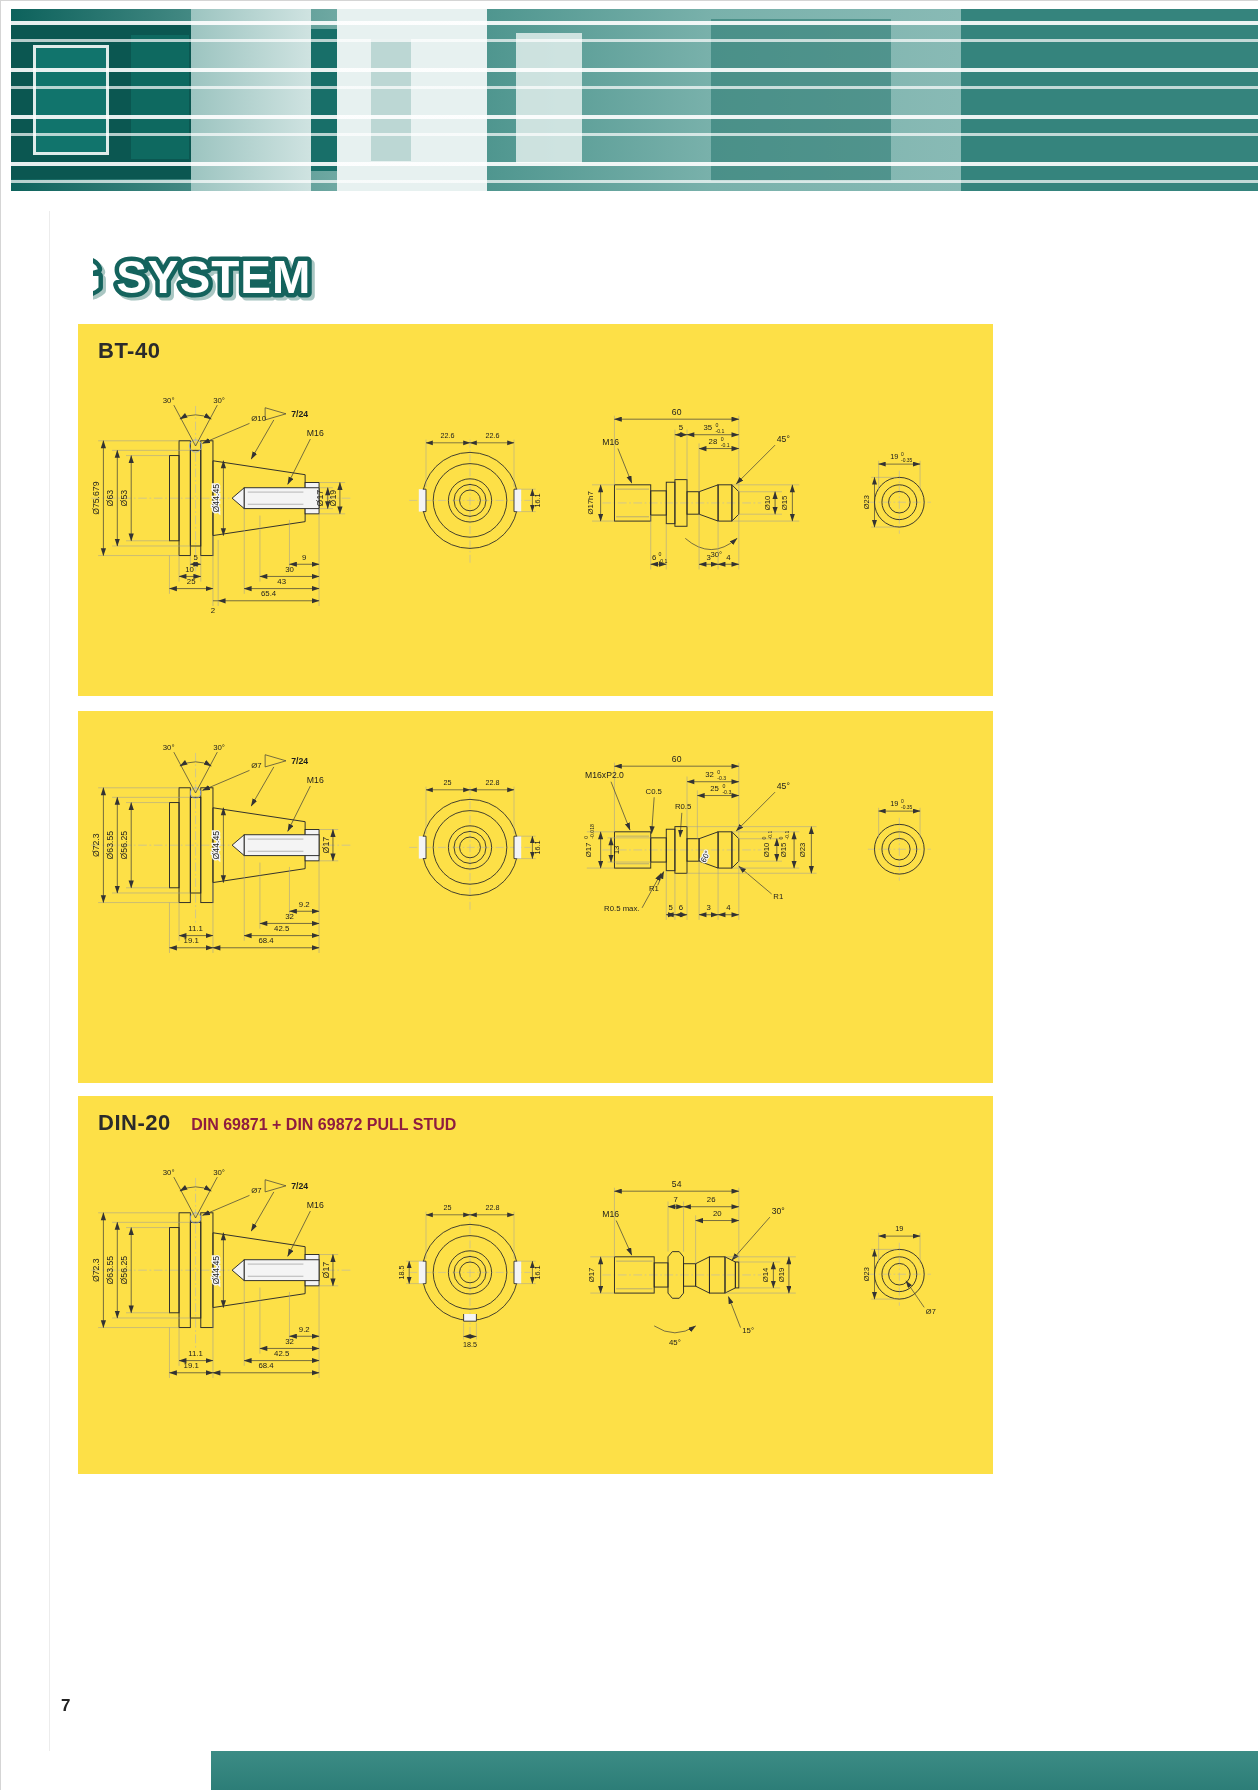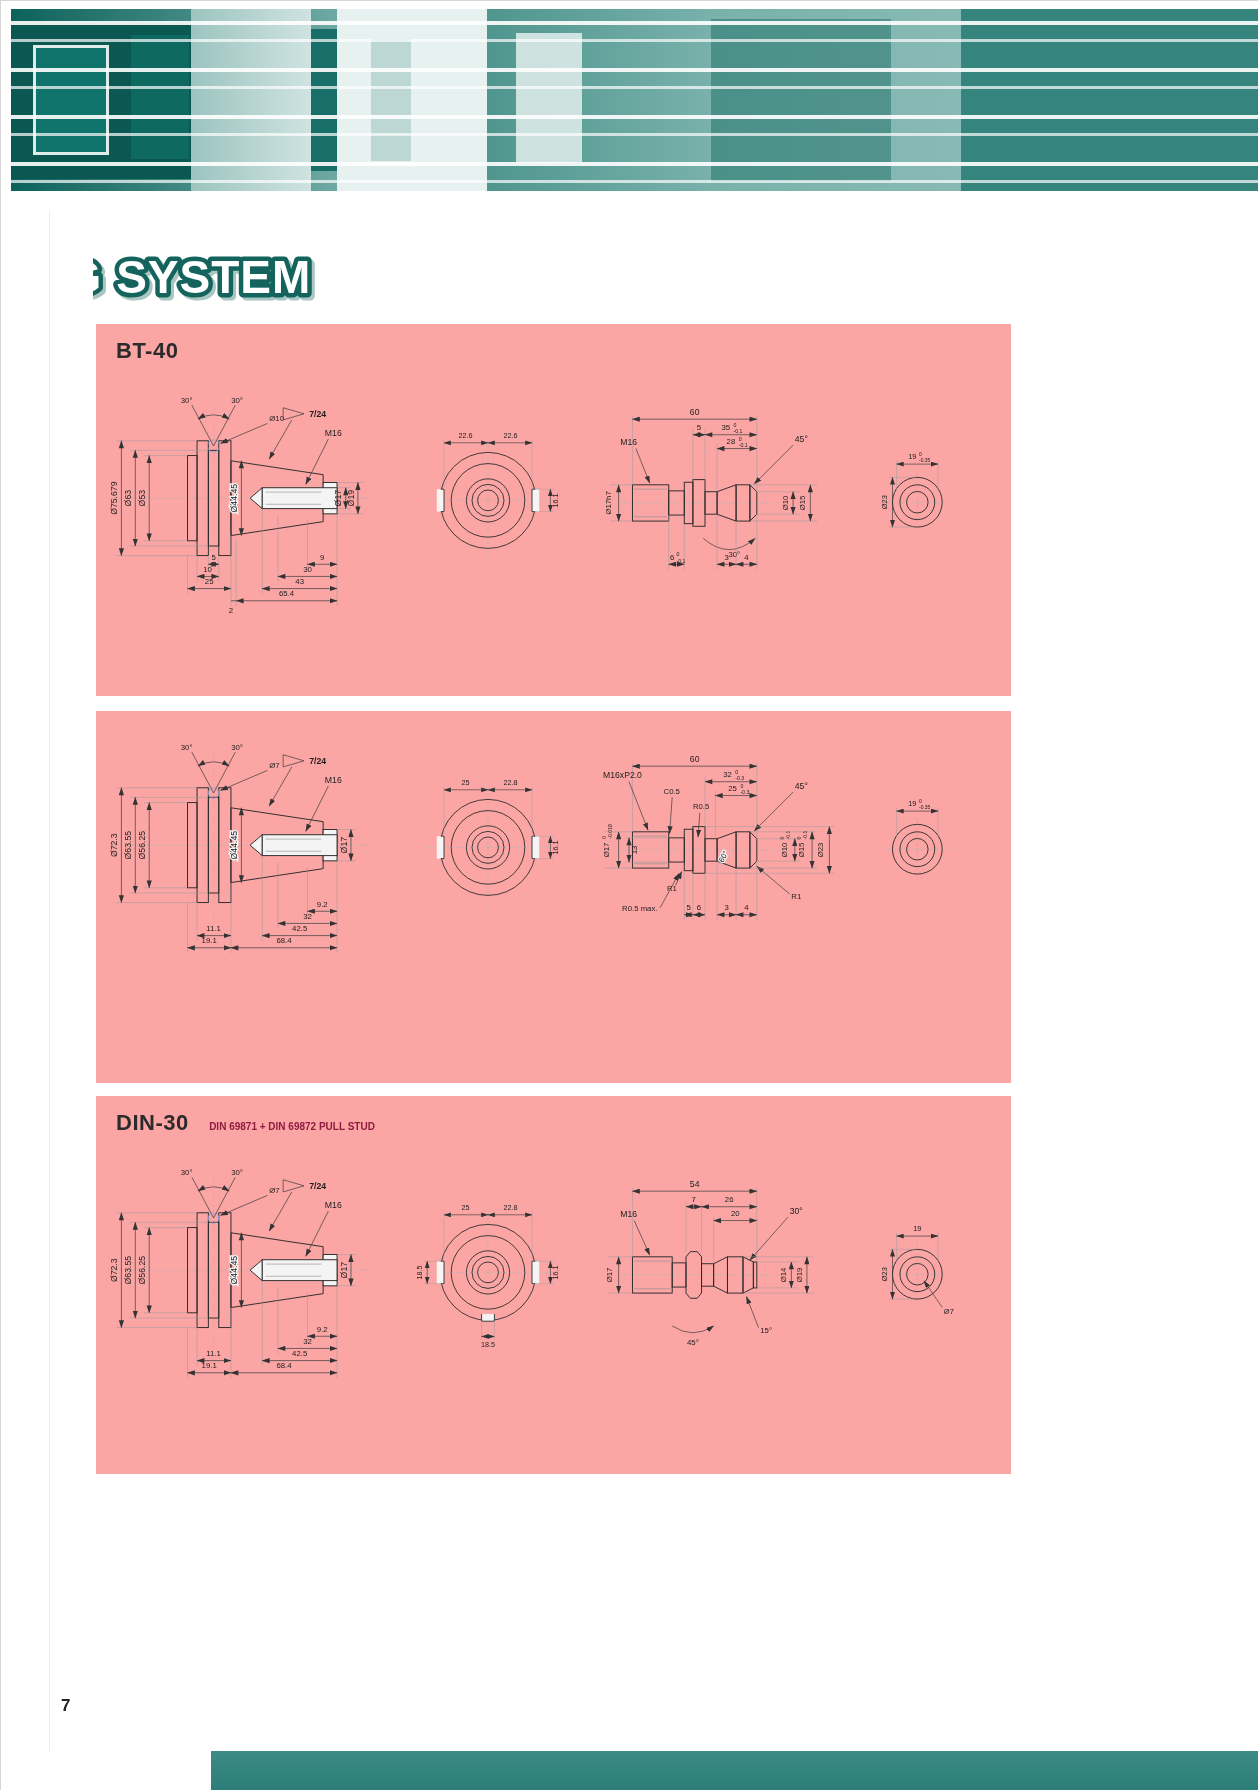--- a/index.html
+++ b/index.html
@@ -12,24 +12,24 @@
   .stripes{position:absolute;inset:0;background:
      repeating-linear-gradient(180deg, rgba(255,255,255,0) 0 12px, rgba(255,255,255,.9) 12px 16px,
        rgba(255,255,255,0) 16px 30px, rgba(255,255,255,.7) 30px 33px, rgba(255,255,255,0) 33px 47px);}
   
   .title-wrap{position:absolute;left:92px;top:248px;}
   .title{font-size:46px;font-weight:bold;fill:#fff;stroke:#14635d;stroke-width:9px;
      paint-order:stroke;stroke-linejoin:round;letter-spacing:1px;}
   .title-sh{font-size:46px;font-weight:bold;fill:none;stroke:#a9c6c2;stroke-width:9px;
      paint-order:stroke;stroke-linejoin:round;letter-spacing:1px;}
   
-  .panel{position:absolute;left:95px;width:915px;background:#fca5a5;padding:0;}
+  .panel{position:absolute;left:77px;width:915px;background:#fde047;padding:0;}
   .panel-head{padding:14px 20px 0 20px;}
   .panel-head h2{display:inline;font-size:22px;margin:0;color:#2b2b2b;letter-spacing:.5px;}
-  .panel-head .sub{color:#8e1c40;font-weight:bold;font-size:10px;margin-left:16px;margin-top:8px;}
+  .panel-head .sub{color:#8e1c40;font-weight:bold;font-size:16px;margin-left:16px;margin-top:8px;}
   .dwg-row{display:flex;align-items:center;gap:4px;padding:2px 8px 6px 8px;}
   
   svg{font-family:"Liberation Sans",sans-serif;}
   svg text{fill:#1d1d1d;text-anchor:middle;}
   .t{font-size:10px;}  .ts{font-size:9px;}  .tt{font-size:6px;text-anchor:start;}
   .ta{text-anchor:start;}  .b{font-weight:bold;}
   .halo{paint-order:stroke;stroke:#f4f4f4;stroke-width:3px;}
   .ln{stroke:#2a2a2a;stroke-width:1.1;fill:none;}
   .bg{fill:#f4f4f4;}
   .thin{stroke:#8c8c8c;stroke-width:.7;}
@@ -526,21 +526,21 @@
           <text class="ts" x="62" y="40">19</text>
           <text class="tt" x="70" y="36">0</text>
           <text class="tt" x="70" y="43">-0.35</text>
         </g>
       </svg>
     </div>
   </div>
 
   <div class="panel" style="top:1095px;height:378px;">
     <div class="panel-head">
-      <h2>DIN-30</h2>
+      <h2>DIN-20</h2>
       <span class="sub">DIN 69871 + DIN 69872 PULL STUD</span>
     </div>
     <div class="dwg-row">
 
       <svg width="300" viewBox="0 0 345 290">
         <g>
           <line class="cl" x1="6" y1="152" x2="306" y2="152"></line>
             <line class="cl" x1="126" y1="46" x2="126" y2="244"></line>
         </g>
         <g>

